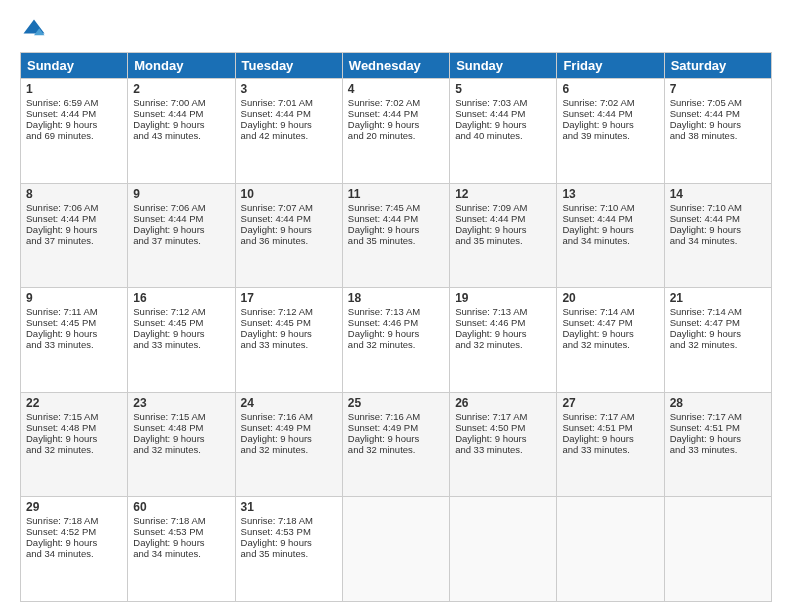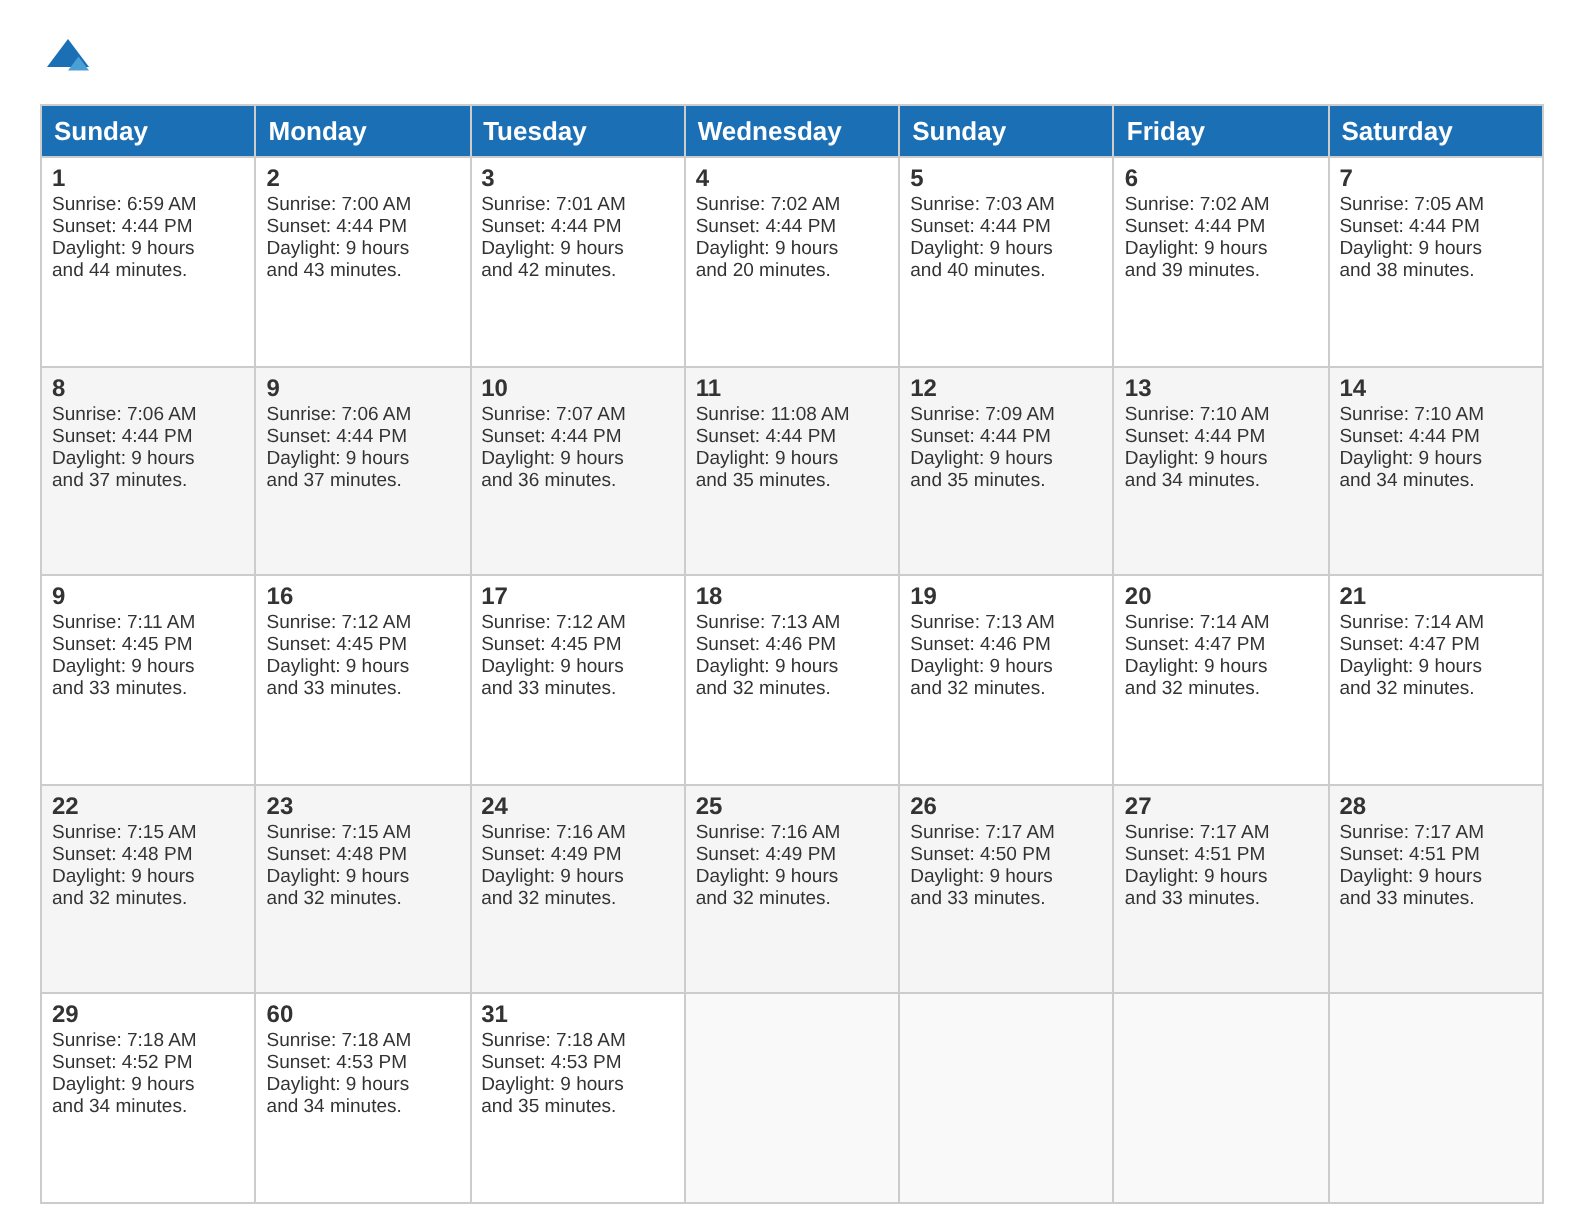--- a/index.html
+++ b/index.html
@@ -124,21 +124,21 @@
           <th>Saturday</th>
         </tr>
     </thead>
     <tbody>
     <tr>
           <td>
             <span class="day-num">1</span>
             <div>Sunrise: 6:59 AM</div>
             <div>Sunset: 4:44 PM</div>
             <div>Daylight: 9 hours</div>
-            <div>and 44 minutes.</div>
+            <div>and 69 minutes.</div>
           </td>
           <td>
             <span class="day-num">2</span>
             <div>Sunrise: 7:00 AM</div>
             <div>Sunset: 4:44 PM</div>
             <div>Daylight: 9 hours</div>
             <div>and 43 minutes.</div>
           </td>
           <td>
             <span class="day-num">3</span>
@@ -193,21 +193,21 @@
           </td>
           <td>
             <span class="day-num">10</span>
             <div>Sunrise: 7:07 AM</div>
             <div>Sunset: 4:44 PM</div>
             <div>Daylight: 9 hours</div>
             <div>and 36 minutes.</div>
           </td>
           <td>
             <span class="day-num">11</span>
-            <div>Sunrise: 11:08 AM</div>
+            <div>Sunrise: 7:45 AM</div>
             <div>Sunset: 4:44 PM</div>
             <div>Daylight: 9 hours</div>
             <div>and 35 minutes.</div>
           </td>
           <td>
             <span class="day-num">12</span>
             <div>Sunrise: 7:09 AM</div>
             <div>Sunset: 4:44 PM</div>
             <div>Daylight: 9 hours</div>
             <div>and 35 minutes.</div>

